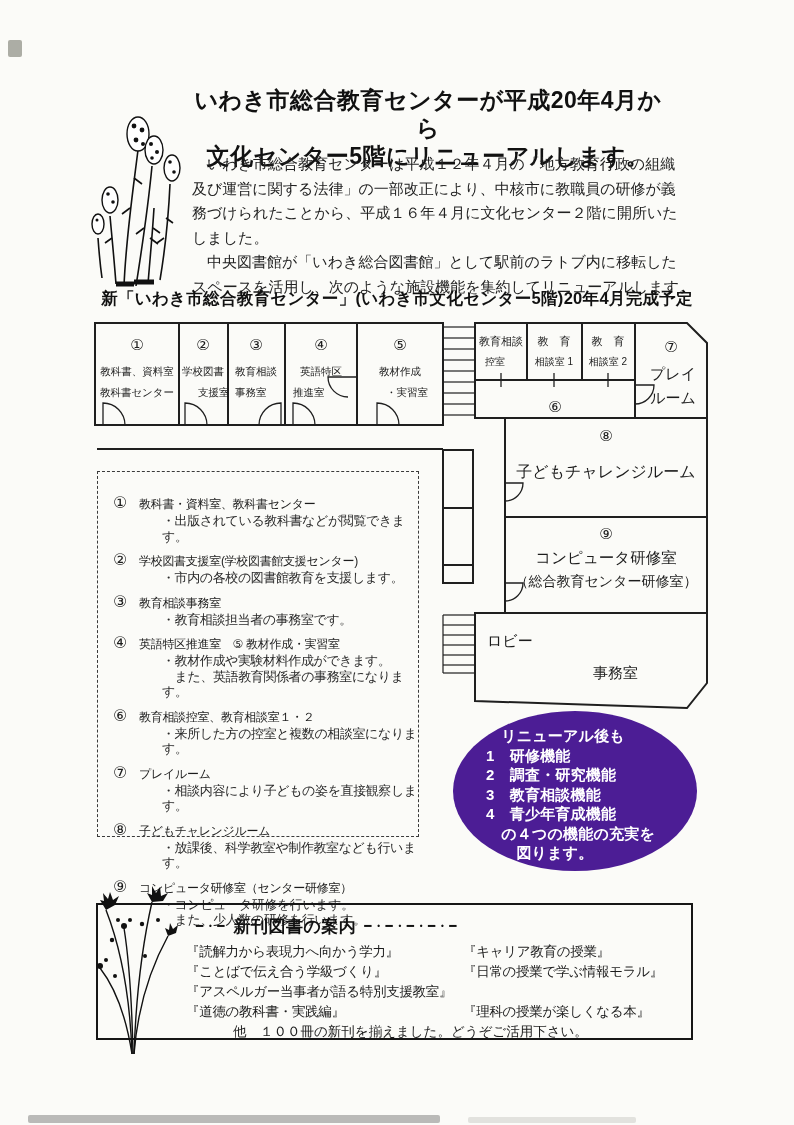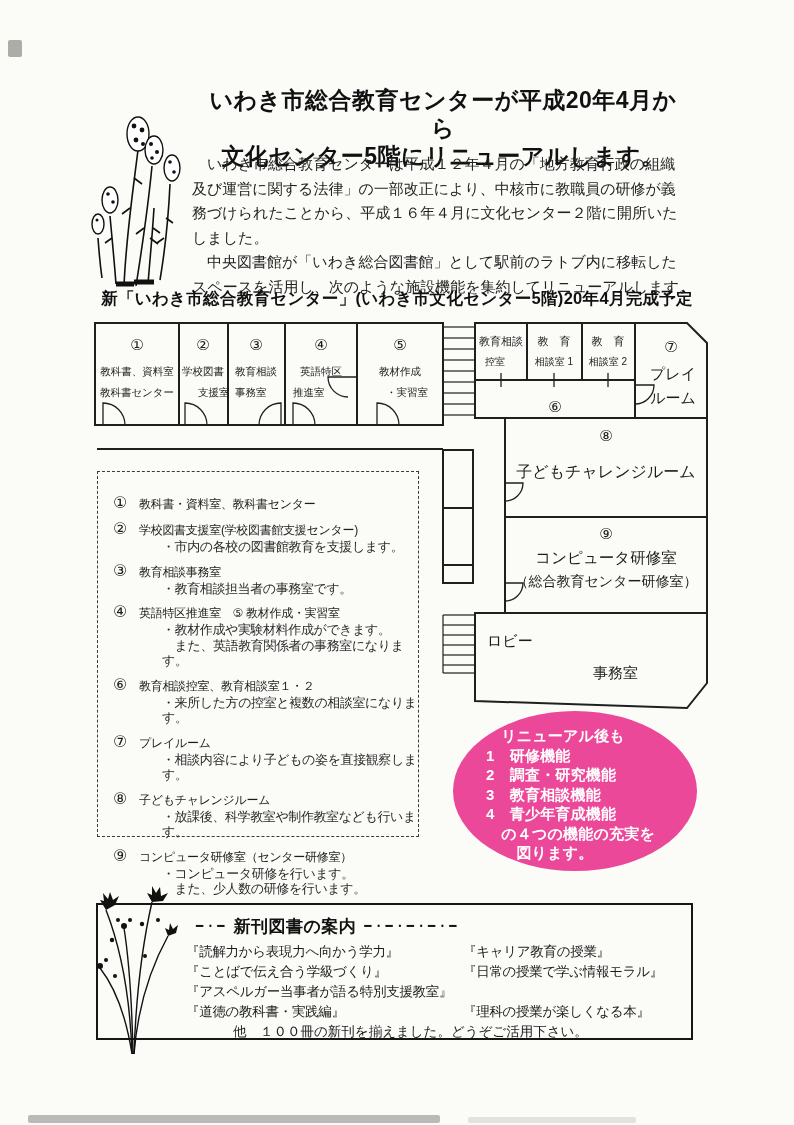--- a/index.html
+++ b/index.html
@@ -5,21 +5,21 @@
   html,body{margin:0;padding:0;}
   body{
     width:794px;height:1125px;position:relative;overflow:hidden;
     background:#fbfbf8;color:#1c1c1c;
     font-family:"Liberation Sans","DejaVu Sans",sans-serif;
   }
   .abs{position:absolute;}
   .pre{white-space:pre-line;}
   
   .headline{
-    left:203px;top:86px;width:480px;text-align:center;
+    left:188px;top:86px;width:480px;text-align:center;
     font-size:23px;font-weight:900;line-height:28px;letter-spacing:.5px;
     color:#111;
   }
   
   .intro{
     left:192px;top:152px;width:560px;
     font-size:15px;line-height:24.5px;color:#222;
   }
   
   .plan-caption{
@@ -36,21 +36,21 @@
     padding-top:21px;
   }
   .rl-item{margin-bottom:6px;}
   .rl-head{display:flex;align-items:baseline;}
   .rl-num{width:26px;margin-left:15px;font-size:16px;flex:none;}
   .rl-title{font-size:12px;letter-spacing:-.3px;text-align:right;}
   .rl-desc{margin-left:64px;font-size:13px;line-height:15.5px;letter-spacing:-.4px;color:#2a2a2a;}
   
   .oval{
     left:453px;top:711px;width:244px;height:160px;border-radius:50%;
-    background:#ec4899;color:#fff;box-sizing:border-box;
+    background:#4c1d95;color:#fff;box-sizing:border-box;
     padding:15px 0 0 33px;font-size:15px;font-weight:700;line-height:19.5px;
     letter-spacing:.2px;
   }
   
   .books-box{
     left:96px;top:903px;width:597px;height:137px;
     border:2px solid #161616;box-sizing:border-box;
   }
   .books-title-row{margin:10px 0 4px 98px;display:flex;align-items:center;gap:8px;}
   .books-deco{font-size:12px;font-weight:700;letter-spacing:1px;color:#111;}
@@ -210,20 +210,21 @@
     <text x="508" y="363" font-size="15" text-anchor="start">事務室</text>
   </g>
 </svg>
 
 <div class="abs room-list">
   <div class="rl-item">
     <div class="rl-head">
         <span class="rl-num">①</span>
         <span class="rl-title">教科書・資料室、教科書センター</span>
       </div>
+    <div class="rl-desc pre">・出版されている教科書などが閲覧できます。</div>
   </div>
   <div class="rl-item">
     <div class="rl-head">
         <span class="rl-num">②</span>
         <span class="rl-title">学校図書支援室(学校図書館支援センター)</span>
       </div>
     <div class="rl-desc pre">・市内の各校の図書館教育を支援します。</div>
   </div>
   <div class="rl-item">
     <div class="rl-head">

